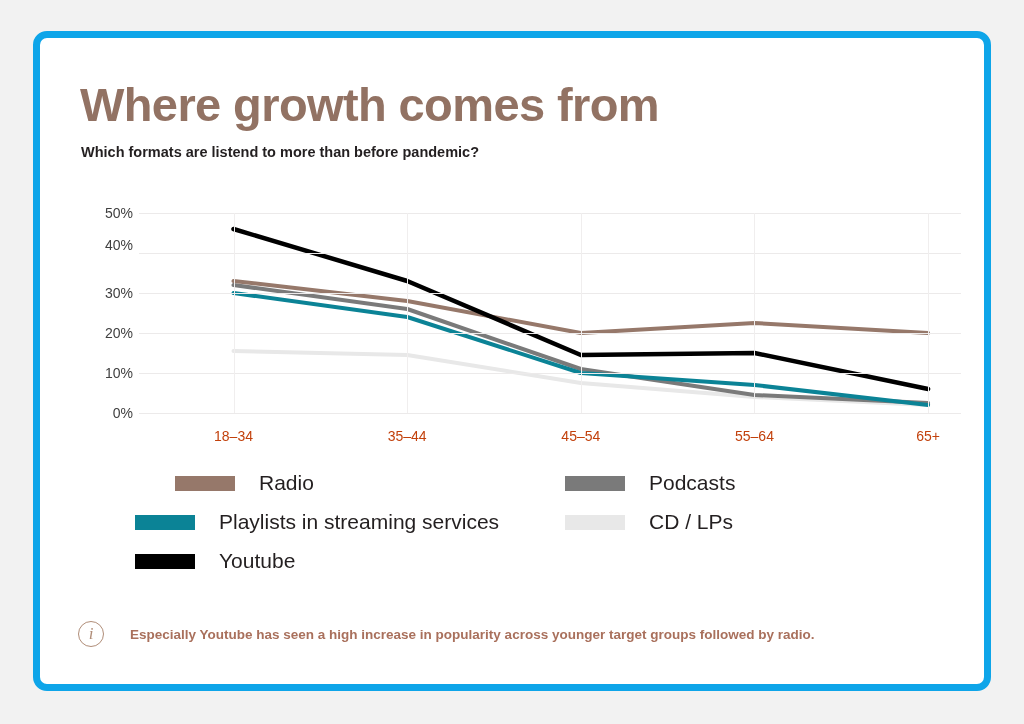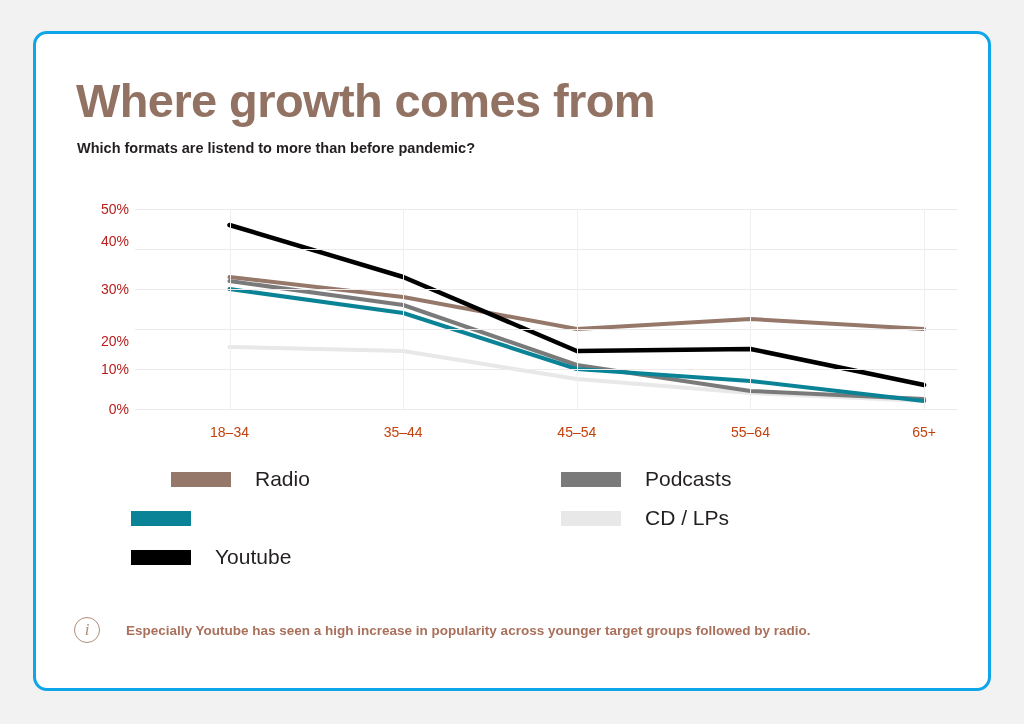--- a/index.html
+++ b/index.html
@@ -13,21 +13,21 @@
     font-family: "Liberation Sans", sans-serif;
     overflow: hidden;
   }
   .card {
     position: absolute;
     left: 33px;
     top: 31px;
     width: 958px;
     height: 660px;
     background: #ffffff;
-    border: 3px solid #0ea5e9;
+    border: 7px solid #0ea5e9;
     border-radius: 14px;
     box-sizing: border-box;
   }
   .title {
     position: absolute;
     left: 40px;
     top: 39px;
     font-size: 47px;
     font-weight: bold;
     color: #927263;
@@ -57,21 +57,21 @@
     left: 0;
     top: 0;
     width: 52px;
     height: 200px;
   }
   .ytick {
     position: absolute;
     right: 0;
     transform: translateY(-50%);
     font-size: 14px;
-    color: #b91c1c;
+    color: #404040;
     white-space: nowrap;
   }
   .grid-area {
     position: absolute;
     left: 58px;
     top: 0;
     right: 0;
     height: 200px;
   }
   .gridline {
@@ -174,21 +174,21 @@
 
 <div class="card">
 
   <div class="title">Where growth comes from</div>
   <div class="subtitle">Which formats are listend to more than before pandemic?</div>
 
   <div class="plot-wrap">
     <div class="axis-y">
         <div class="ytick" style="top: 200px;">0%</div>
         <div class="ytick" style="top: 160px;">10%</div>
-        <div class="ytick" style="top: 132px; text-align: center;">20%</div>
+        <div class="ytick" style="top: 120px; text-align: center;">20%</div>
         <div class="ytick" style="top: 80px;">30%</div>
         <div class="ytick" style="top: 32px;">40%</div>
         <div class="ytick" style="top: 0px;">50%</div>
       </div>
     <div class="grid-area">
       <svg class="chart-svg" id="chart-svg" preserveAspectRatio="none">
           <polyline points="94.5,138.0 268.2,142.0 441.8,170.0 615.5,184.0 789.1,192.0" fill="none" stroke="#e8e8e8" stroke-width="4" stroke-linecap="round" stroke-linejoin="round"></polyline>
           <polyline points="94.5,72.0 268.2,96.0 441.8,156.0 615.5,182.0 789.1,190.0" fill="none" stroke="#7a7a7a" stroke-width="4" stroke-linecap="round" stroke-linejoin="round"></polyline>
           <polyline points="94.5,68.0 268.2,88.0 441.8,120.0 615.5,110.0 789.1,120.0" fill="none" stroke="#96786a" stroke-width="4" stroke-linecap="round" stroke-linejoin="round"></polyline>
           <polyline points="94.5,80.0 268.2,104.0 441.8,160.0 615.5,172.0 789.1,192.0" fill="none" stroke="#0b8396" stroke-width="4" stroke-linecap="round" stroke-linejoin="round"></polyline>
@@ -215,20 +215,21 @@
       </div>
   </div>
 
   <div class="legend">
       <div class="legend-item" style="left: 0px; top: 0px; margin-left: 40px;">
         <span class="swatch" style="background: rgb(150, 120, 106);"></span>
         <span class="legend-label">Radio</span>
       </div>
       <div class="legend-item" style="left: 0px; top: 39px;">
         <span class="swatch" style="background: rgb(11, 131, 150);"></span>
+        <span class="legend-label">Playlists in streaming services</span>
       </div>
       <div class="legend-item" style="left: 0px; top: 78px;">
         <span class="swatch" style="background: rgb(0, 0, 0);"></span>
         <span class="legend-label">Youtube</span>
       </div>
       <div class="legend-item" style="left: 430px; top: 0px;">
         <span class="swatch" style="background: rgb(122, 122, 122);"></span>
         <span class="legend-label">Podcasts</span>
       </div>
       <div class="legend-item" style="left: 430px; top: 39px;">

